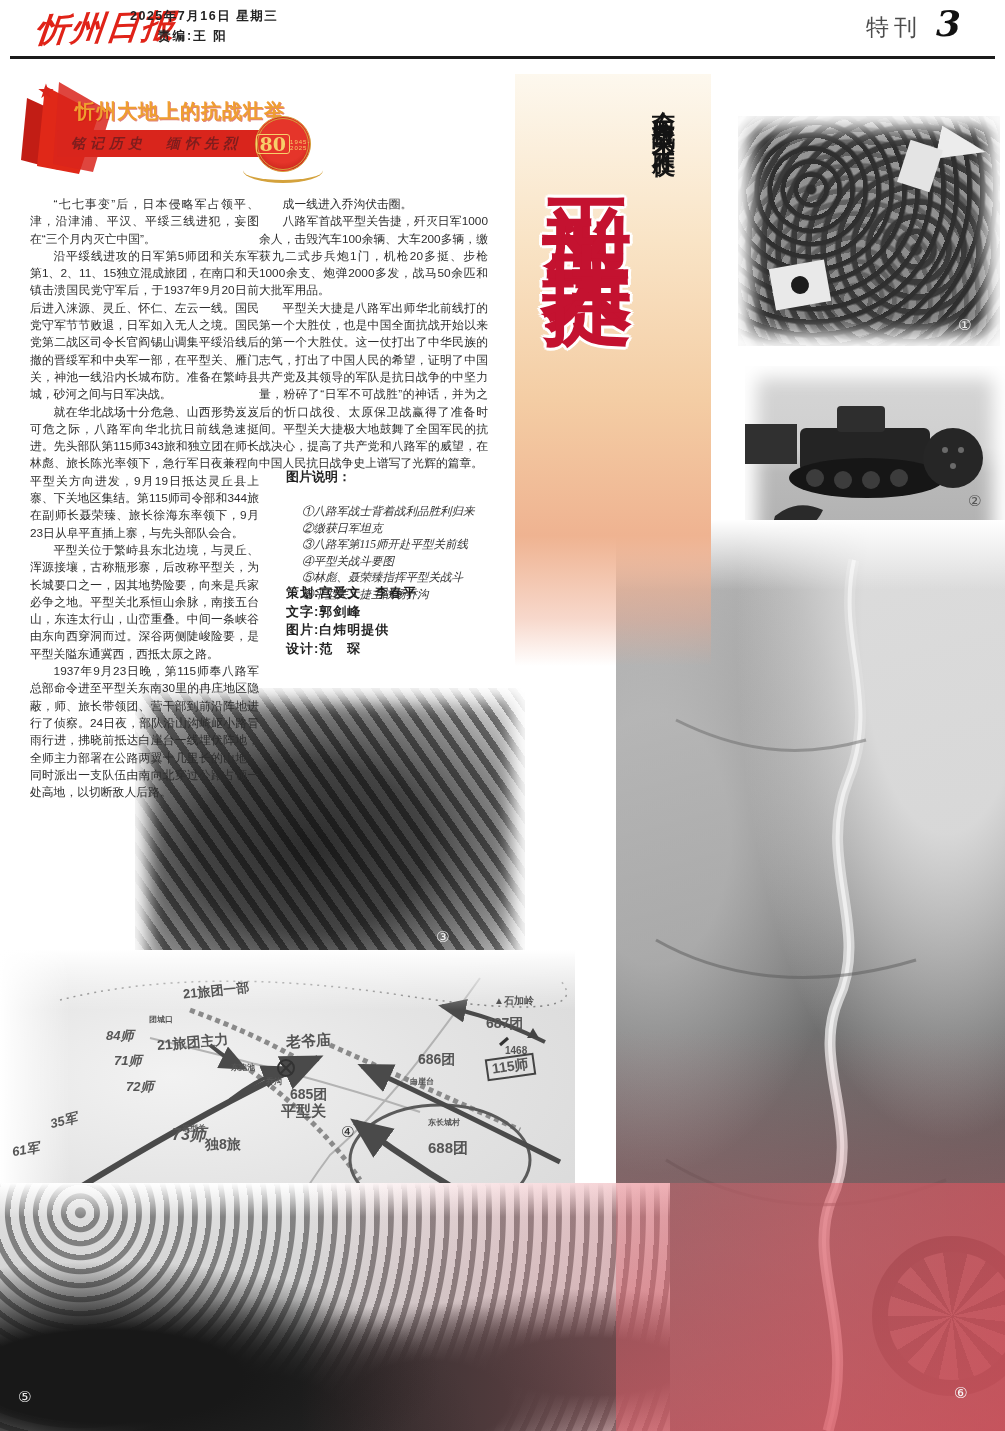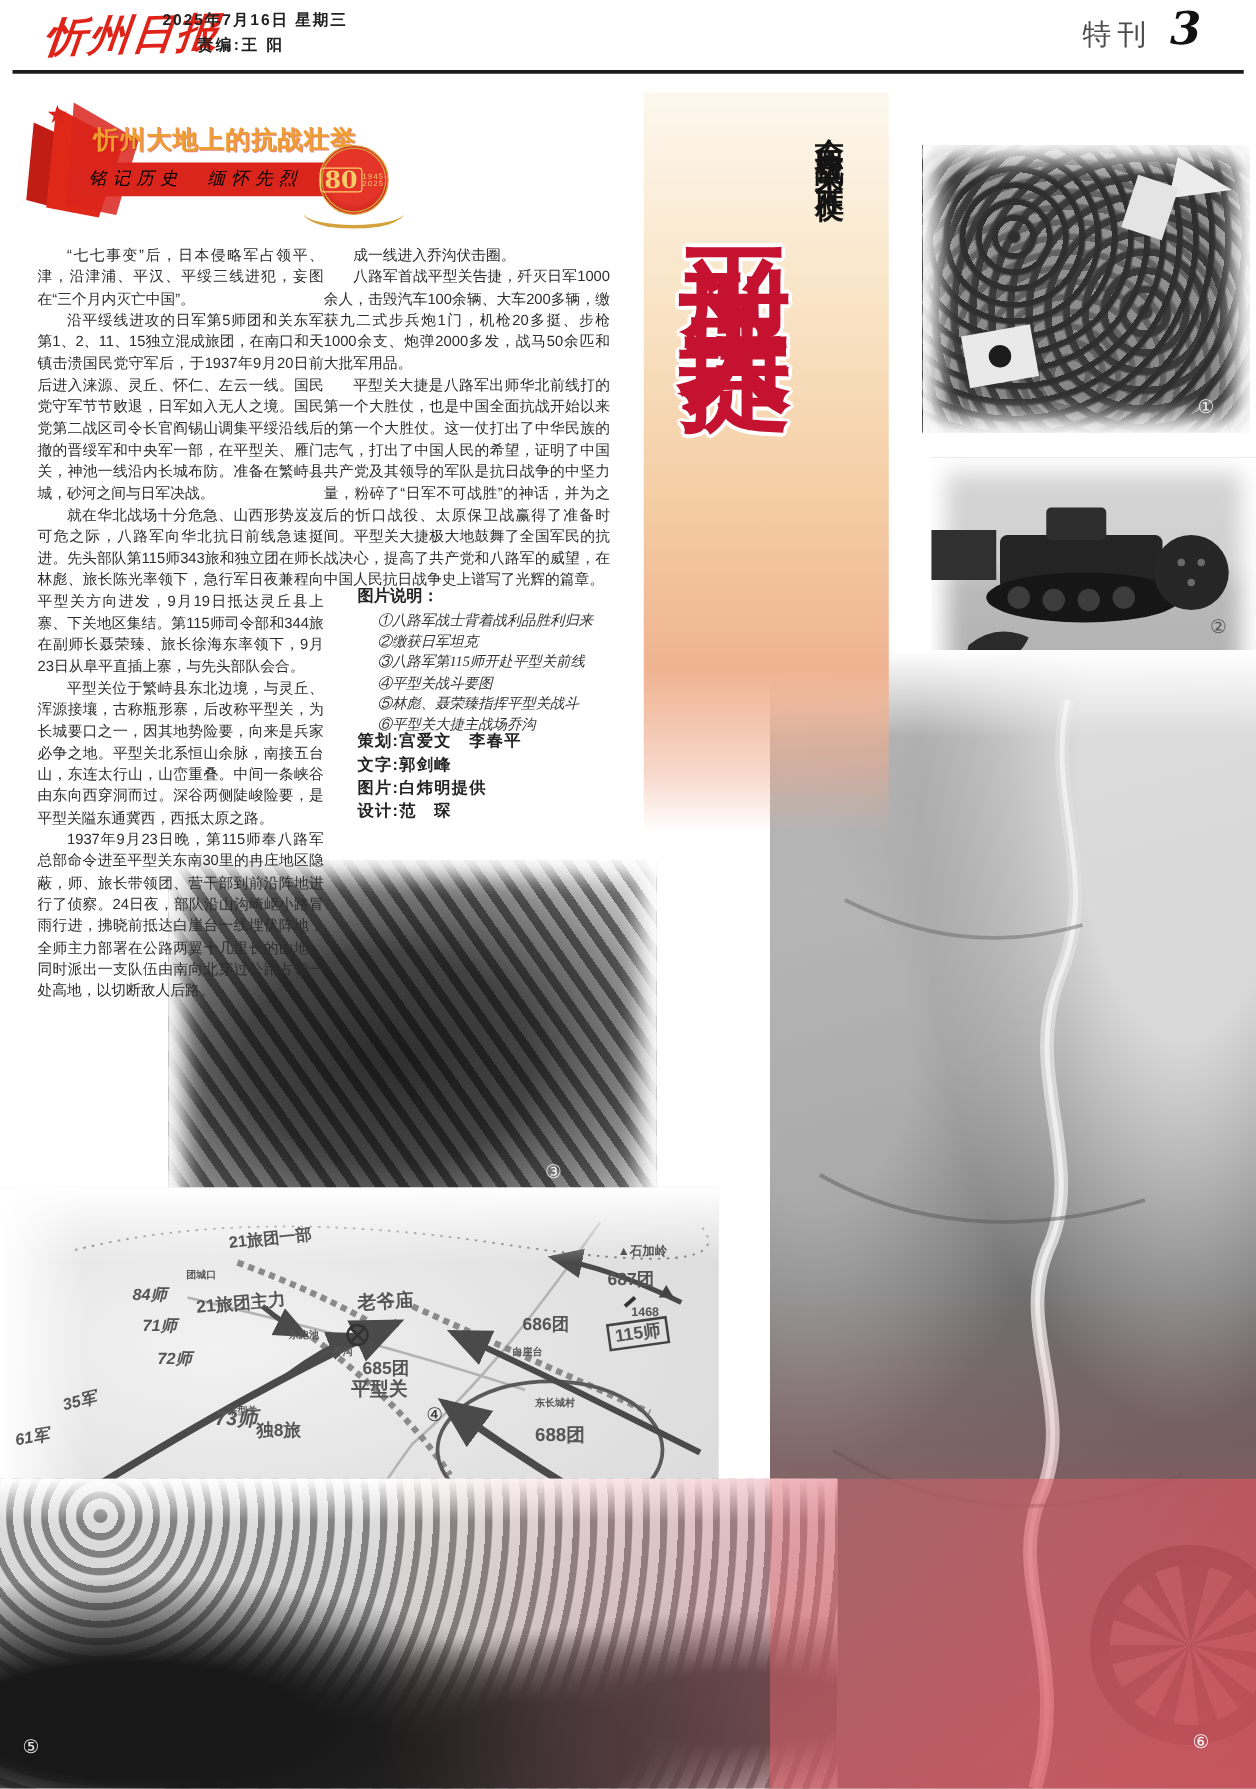--- a/index.html
+++ b/index.html
@@ -17,41 +17,41 @@
     font-family:"DejaVu Serif",serif;color:#111;}
   .mast-rule{position:absolute;left:10px;top:56px;width:985px;height:3px;background:#1b1b1b;}
 
   
   .banner{position:absolute;left:15px;top:72px;width:302px;height:116px;}
   .banner svg{position:absolute;left:0;top:0;}
   .banner-title{position:absolute;left:60px;top:26px;font-size:20px;font-weight:900;color:#ef9f2f;
     letter-spacing:1px;text-shadow:1px 1px 0 rgba(200,30,20,.55);white-space:nowrap;}
   .banner-bar{position:absolute;left:42px;top:58px;width:228px;height:27px;background:#d9251c;border-radius:2px;}
   .banner-slogan{position:absolute;left:56px;top:58px;height:27px;line-height:27px;font-size:14px;
-    font-style:italic;font-weight:normal;color:#000000;letter-spacing:5px;white-space:nowrap;
+    font-style:italic;font-weight:bold;color:#7f1d1d;letter-spacing:5px;white-space:nowrap;
     font-family:"Liberation Serif",serif;}
   .banner-badge{position:absolute;left:240px;top:44px;width:56px;height:56px;border-radius:50%;
     background:radial-gradient(circle at 50% 40%, #e5352a 0 60%, #b81a10 100%);
     border:3px double #d4a23c;box-sizing:border-box;display:flex;
     align-items:center;justify-content:center;z-index:2;}
   .banner-badge .b80{font-size:19px;font-weight:900;color:#f7cf6a;line-height:18px;
     font-family:"DejaVu Serif",serif;border:1px solid #f7cf6a;padding:0 3px;border-radius:3px;}
   .banner-badge .byears{font-size:6px;color:#f7cf6a;margin-top:2px;letter-spacing:1px;}
   .banner-laurel{position:absolute;left:228px;top:86px;width:80px;height:22px;
     border-bottom:3px solid #d4a23c;border-radius:50%;}
 
   
   .article-col{position:absolute;top:196px;width:229px;font-family:Liberation Sans, sans-serif;
     font-size:11.8px;line-height:17.3px;color:#2d2d2d;text-align:justify;}
   .col1{left:30px;} .col2{left:259px;}
   .article-col p{margin:0;text-indent:2em;}
 
   
   .captions{position:absolute;left:286px;top:468px;width:212px;}
-  .captions-title{font-size:13px;font-weight:bold;color:#222;margin-bottom:3px;}
+  .captions-title{font-size:13px;font-weight:bold;color:#222;margin-bottom:17px;}
   .captions p{margin:0 0 0 16px;font-family:"Liberation Serif",serif;font-style:italic;
     font-size:11.5px;line-height:16.5px;color:#333;}
   .credits{position:absolute;left:286px;top:584px;width:212px;}
   .credits p{margin:0;font-size:13px;font-weight:bold;color:#222;line-height:18.5px;letter-spacing:1px;}
 
   
   .headline-panel{position:absolute;left:515px;top:74px;width:196px;height:592px;
     background:linear-gradient(to bottom,#fdf8ee 0%,#f9e4c6 28%,#f4cda4 55%,#efb391 78%,
       rgba(238,168,140,.45) 92%,rgba(238,168,140,0) 100%);}
   .headline-kicker{position:absolute;left:648px;top:92px;height:280px;

